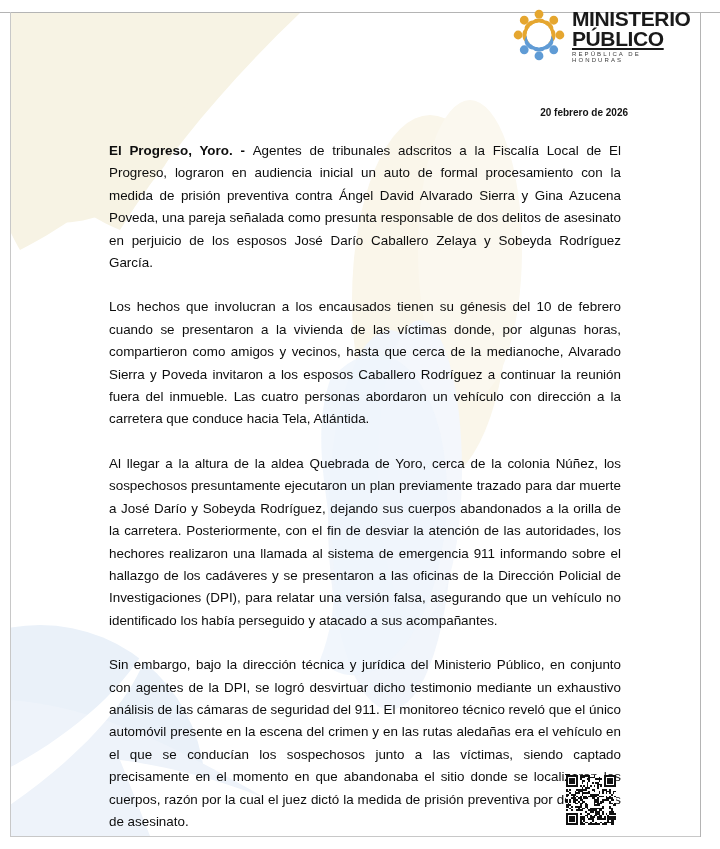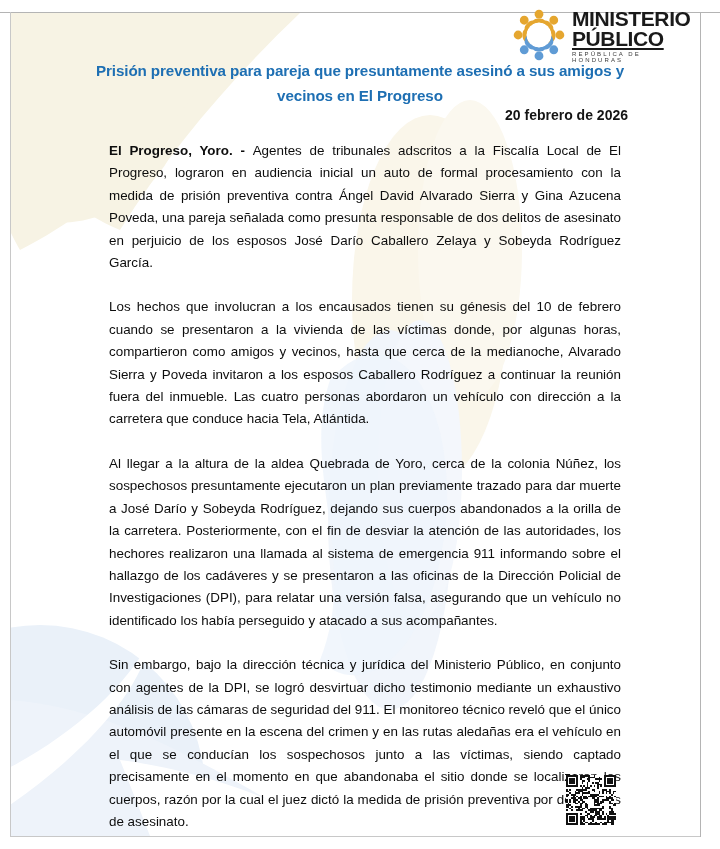--- a/index.html
+++ b/index.html
@@ -112,21 +112,21 @@
 
   .date {
     position: absolute;
     left: 92px;
     top: 107px;
     width: 536px;
     text-align: right;
     color: #141414;
     font-family: "Liberation Sans", sans-serif;
     font-weight: bold;
-    font-size: 14px;
+    font-size: 10px;
     z-index: 3;
   }
 
   
   .body-col {
     position: absolute;
     left: 97px;
     top: 140px;
     width: 524px;
     z-index: 2;
@@ -233,21 +233,20 @@
         </g>
       </g>
     </svg>
     <div class="logo-words">
       <span class="logo-line1">MINISTERIO</span>
       <span class="logo-line2">PÚBLICO</span>
       <span class="logo-sub">REPÚBLICA DE HONDURAS</span>
     </div>
   </div>
 
-  <div class="title">Prisión preventiva para pareja que presuntamente asesinó a sus amigos y vecinos en El Progreso</div>
 
   <div class="date">20 febrero de 2026</div>
 
   <div class="body-col">
     <p class="para">
       <span class="lead">El Progreso, Yoro. - </span><span>Agentes de tribunales adscritos a la Fiscalía Local de El Progreso, lograron en audiencia inicial un auto de formal procesamiento con la medida de prisión preventiva contra Ángel David Alvarado Sierra y Gina Azucena Poveda, una pareja señalada como presunta responsable de dos delitos de asesinato en perjuicio de los esposos José Darío Caballero Zelaya y Sobeyda Rodríguez García.</span>
     </p>
     <p class="para">
       <span>Los hechos que involucran a los encausados tienen su génesis del 10 de febrero cuando se presentaron a la vivienda de las víctimas donde, por algunas horas, compartieron como amigos y vecinos, hasta que cerca de la medianoche, Alvarado Sierra y Poveda invitaron a los esposos Caballero Rodríguez a continuar la reunión fuera del inmueble. Las cuatro personas abordaron un vehículo con dirección a la carretera que conduce hacia Tela, Atlántida.</span>
     </p>

